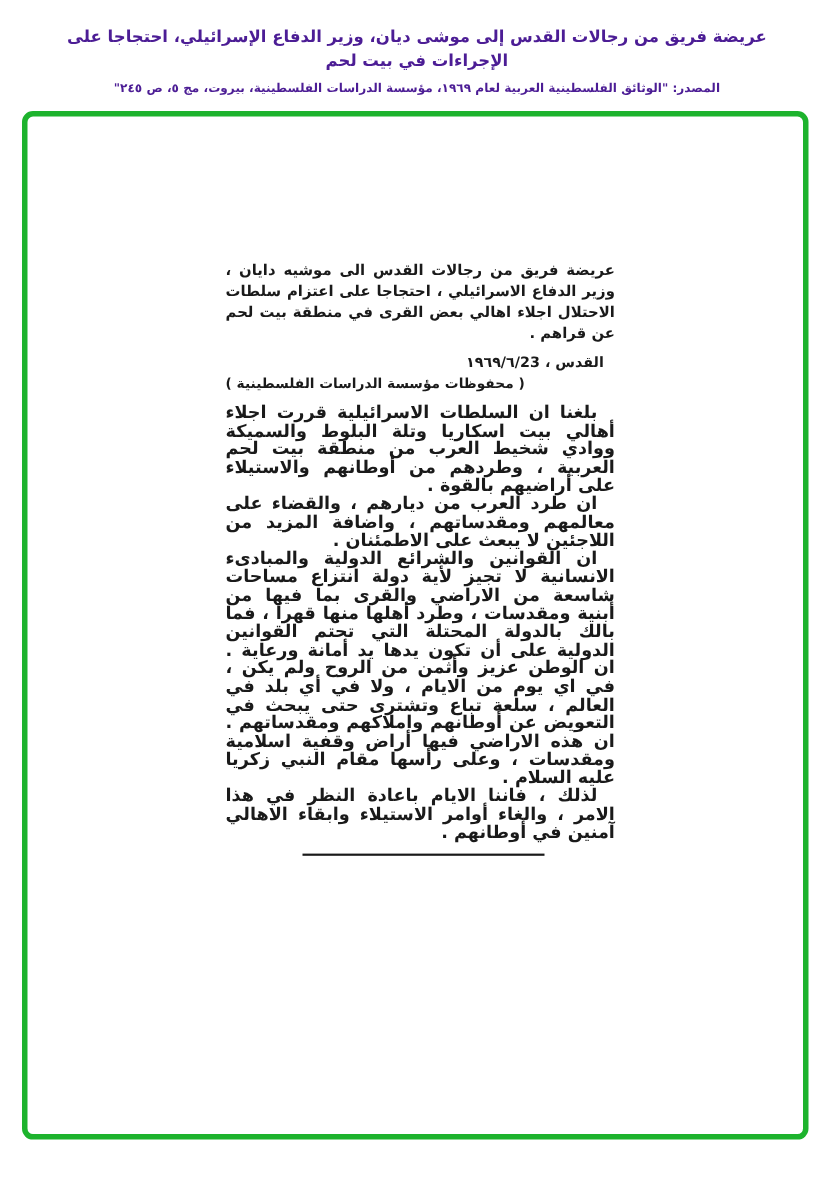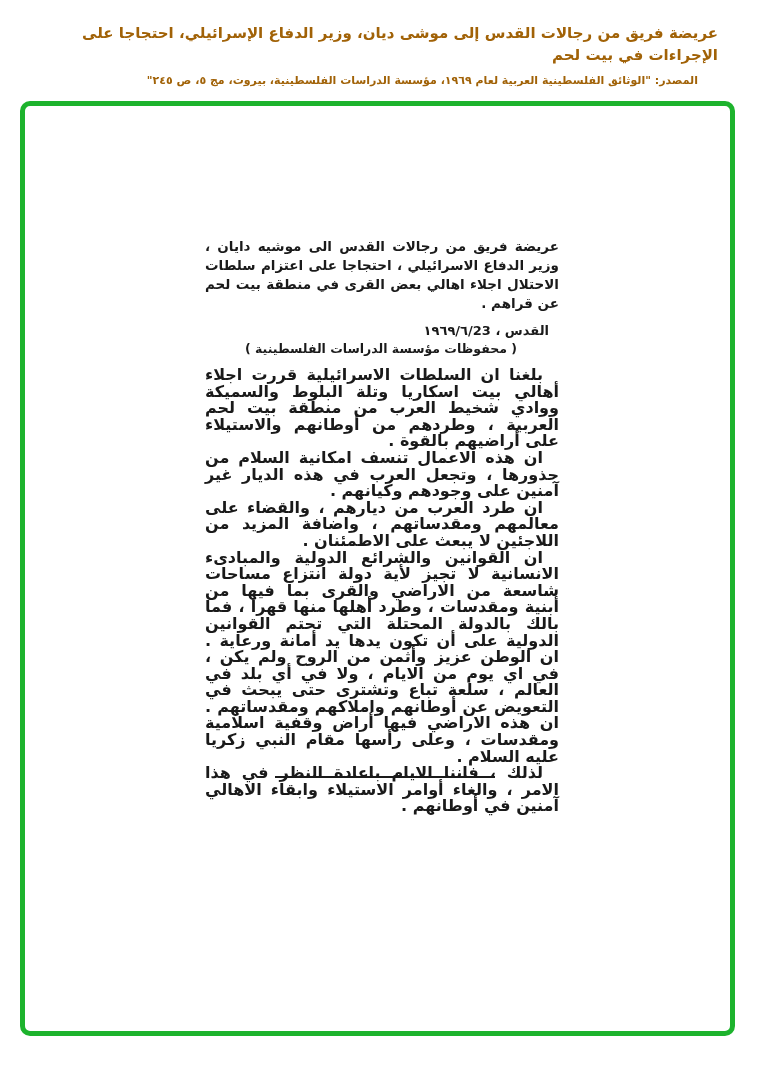--- a/index.html
+++ b/index.html
@@ -14,22 +14,23 @@
     height: 1078px;
     background: #ffffff;
     overflow: hidden;
   }
   
   .page-header {
     position: absolute;
     top: 22px;
     left: 0;
     width: 758px;
+    text-align: center;
     direction: rtl;
-    color: #a16207;
+    color: #4c1d95;
   }
   .header-title {
     font-size: 15px;
     font-weight: bold;
     line-height: 22px;
     padding: 0 40px;
   }
   .header-source {
     font-size: 11px;
     font-weight: bold;
@@ -66,21 +67,21 @@
   }
   .doc-dateline {
     font-size: 13px;
     line-height: 17px;
     text-align: right;
     margin: 9px 10px 0 0;
   }
   .doc-archive {
     font-size: 12.5px;
     line-height: 16px;
-    text-align: center;
+    text-align: left;
     margin: 2px 2px 10px 0;
   }
   .doc-para {
     font-size: 16px;
     line-height: 16.6px;
     text-align: justify;
     text-indent: 16px;
     margin: 0;
   }
   
@@ -103,21 +104,20 @@
     <div class="header-source">المصدر: "الوثائق الفلسطينية العربية لعام ١٩٦٩، مؤسسة الدراسات الفلسطينية، بيروت، مج ٥، ص ٢٤٥"</div>
   </div>
 
   <div class="doc-frame" style="border-color: rgb(29, 179, 45);">
 
     <div class="doc" style="color: rgb(26, 26, 26);">
       <p class="doc-title">عريضة فريق من رجالات القدس الى موشيه دايان ، وزير الدفاع الاسرائيلي ، احتجاجا على اعتزام سلطات الاحتلال اجلاء اهالي بعض القرى في منطقة بيت لحم عن قراهم .</p>
       <div class="doc-dateline">القدس ، ١٩٦٩/٦/23</div>
       <div class="doc-archive">( محفوظات مؤسسة الدراسات الفلسطينية )</div>
       <p class="doc-para">بلغنا ان السلطات الاسرائيلية قررت اجلاء أهالي بيت اسكاريا وتلة البلوط والسميكة ووادي شخيط العرب من منطقة بيت لحم العربية ، وطردهم من أوطانهم والاستيلاء على أراضيهم بالقوة .</p>
-      <p class="doc-para">ان هذه الاعمال تنسف امكانية السلام من جذورها ، وتجعل العرب في هذه الديار غير آمنين على وجودهم وكيانهم .</p>
       <p class="doc-para">ان طرد العرب من ديارهم ، والقضاء على معالمهم ومقدساتهم ، واضافة المزيد من اللاجئين لا يبعث على الاطمئنان .</p>
       <p class="doc-para">ان القوانين والشرائع الدولية والمبادىء الانسانية لا تجيز لأية دولة انتزاع مساحات شاسعة من الاراضي والقرى بما فيها من أبنية ومقدسات ، وطرد أهلها منها قهرا ، فما بالك بالدولة المحتلة التي تحتم القوانين الدولية على أن تكون يدها يد أمانة ورعاية . ان الوطن عزيز وأثمن من الروح ولم يكن ، في اي يوم من الايام ، ولا في أي بلد في العالم ، سلعة تباع وتشترى حتى يبحث في التعويض عن أوطانهم واملاكهم ومقدساتهم . ان هذه الاراضي فيها أراض وقفية اسلامية ومقدسات ، وعلى رأسها مقام النبي زكريا عليه السلام .</p>
       <p class="doc-para">لذلك ، فاننا الايام باعادة النظر في هذا الامر ، والغاء أوامر الاستيلاء وابقاء الاهالي آمنين في أوطانهم .</p>
     </div>
 
     <div class="signature-line"></div>
 
   </div>
 
 </div>

